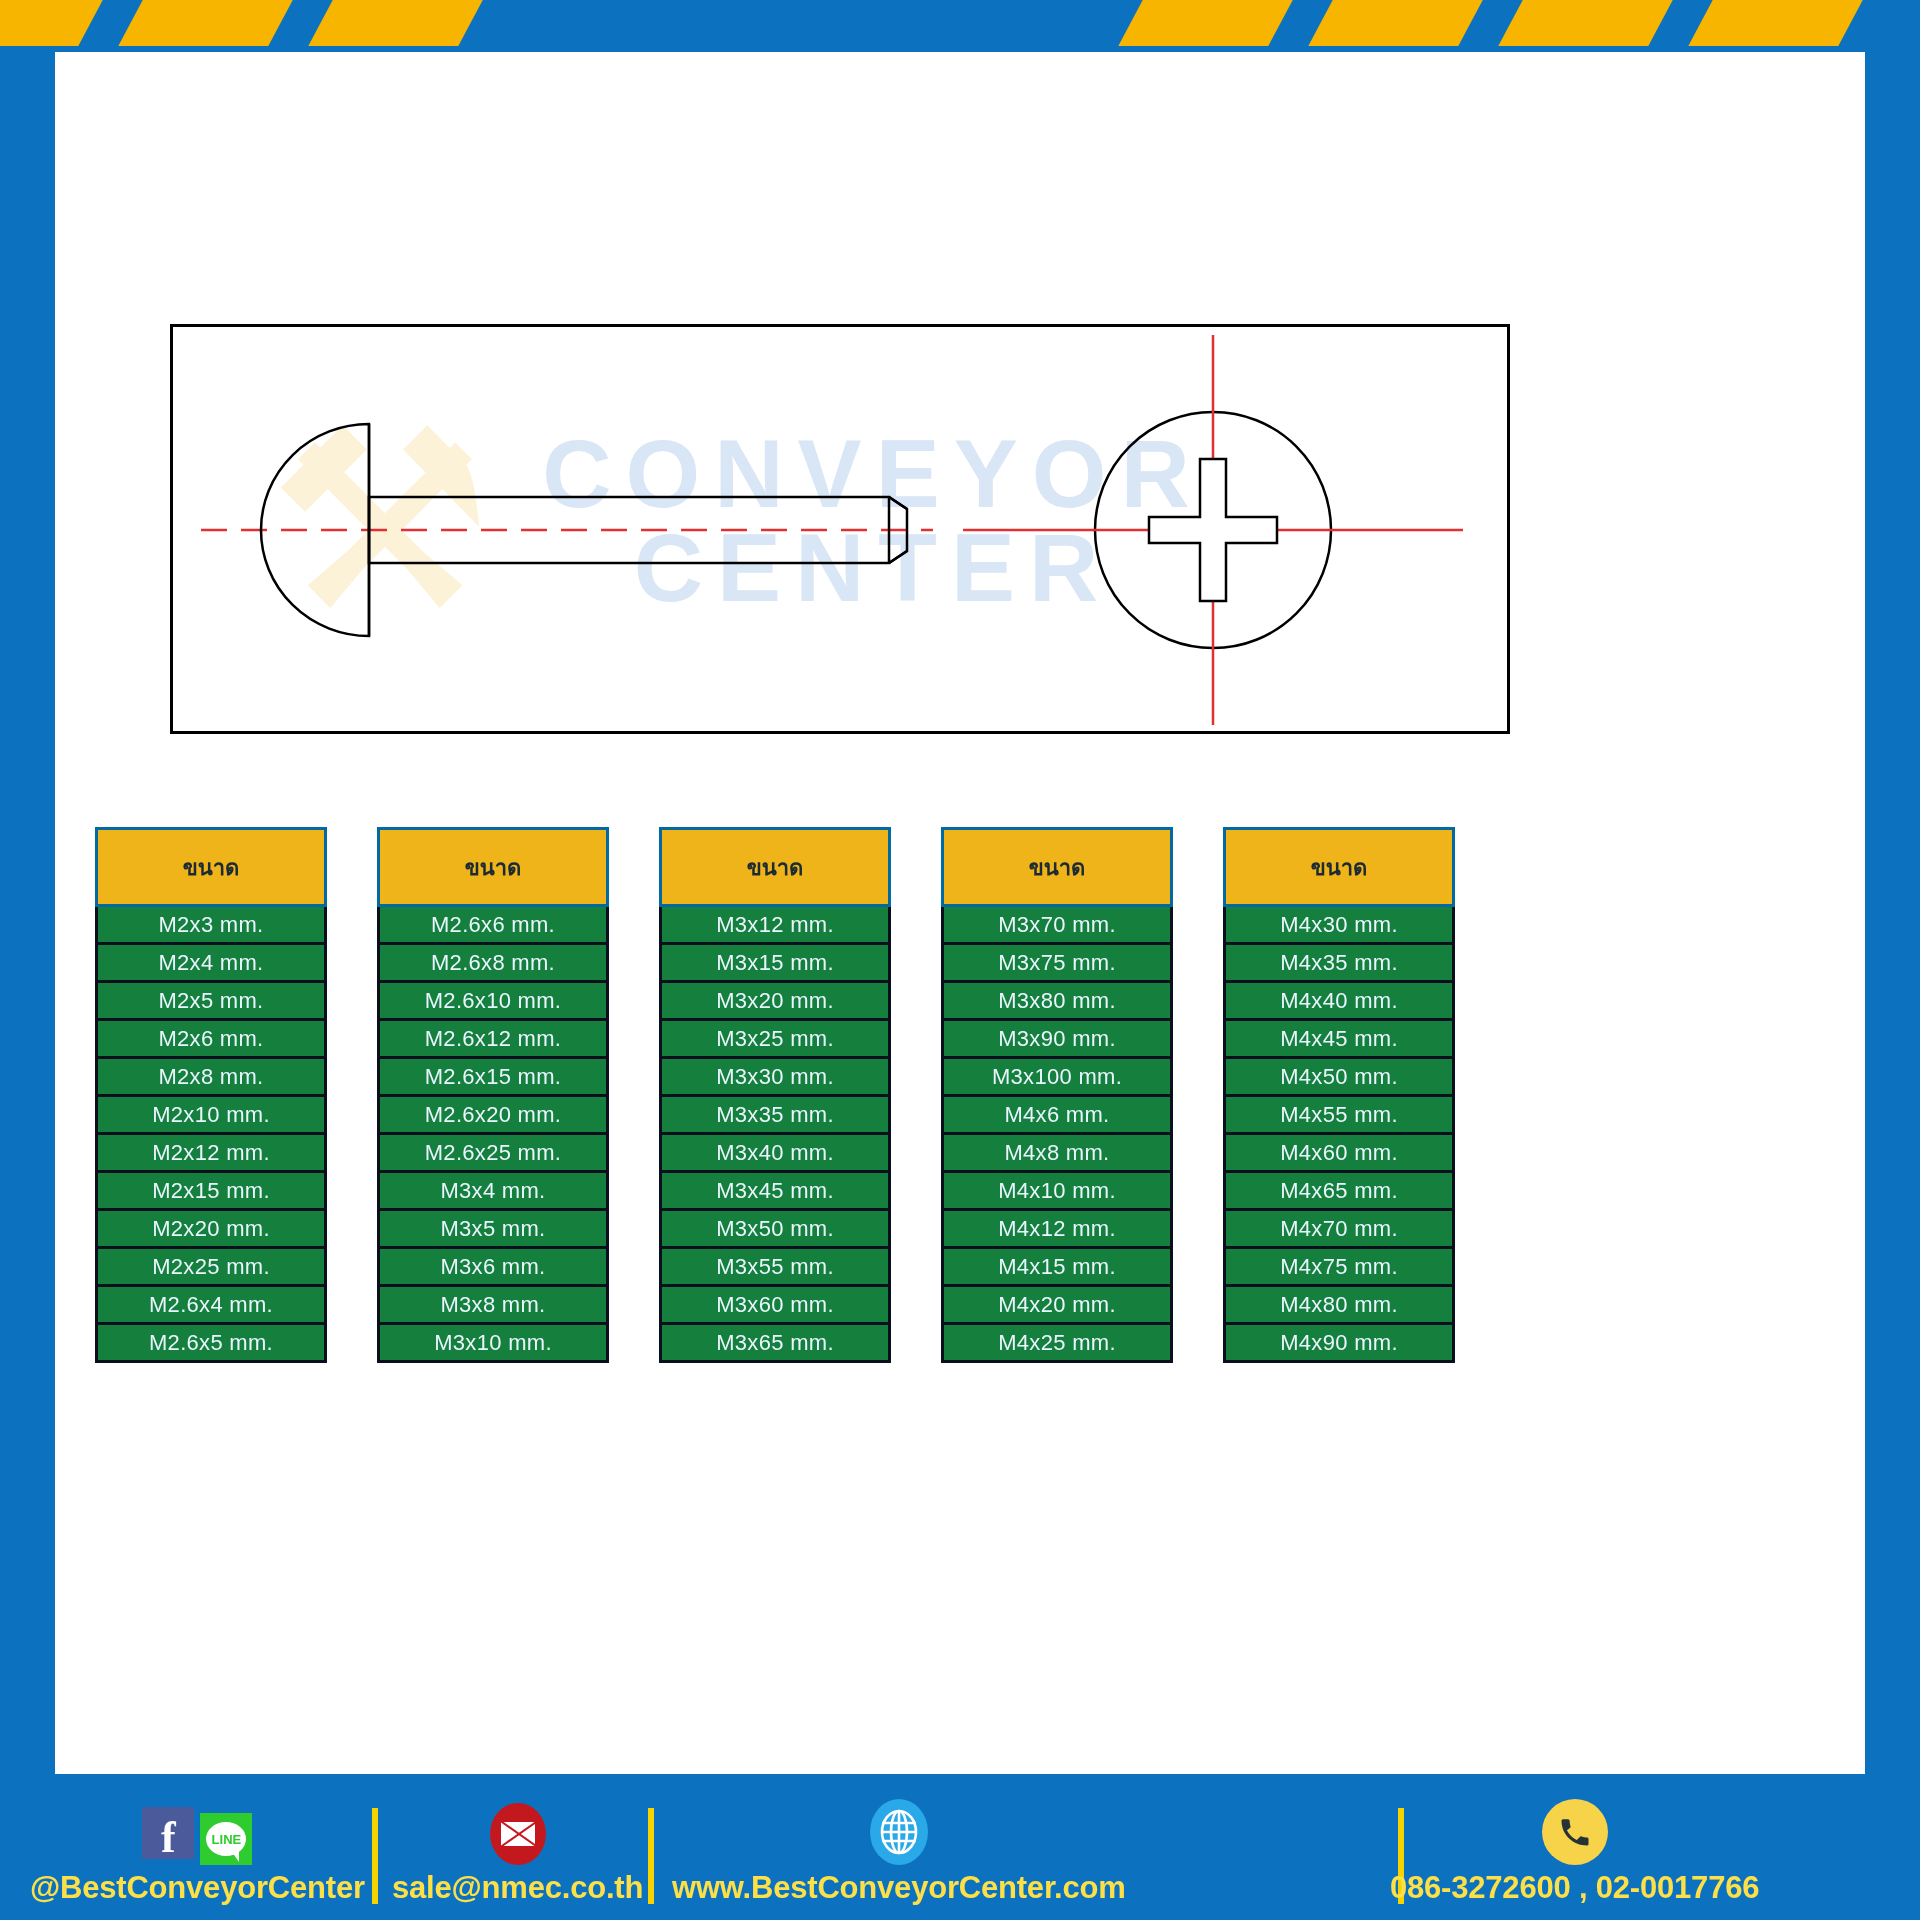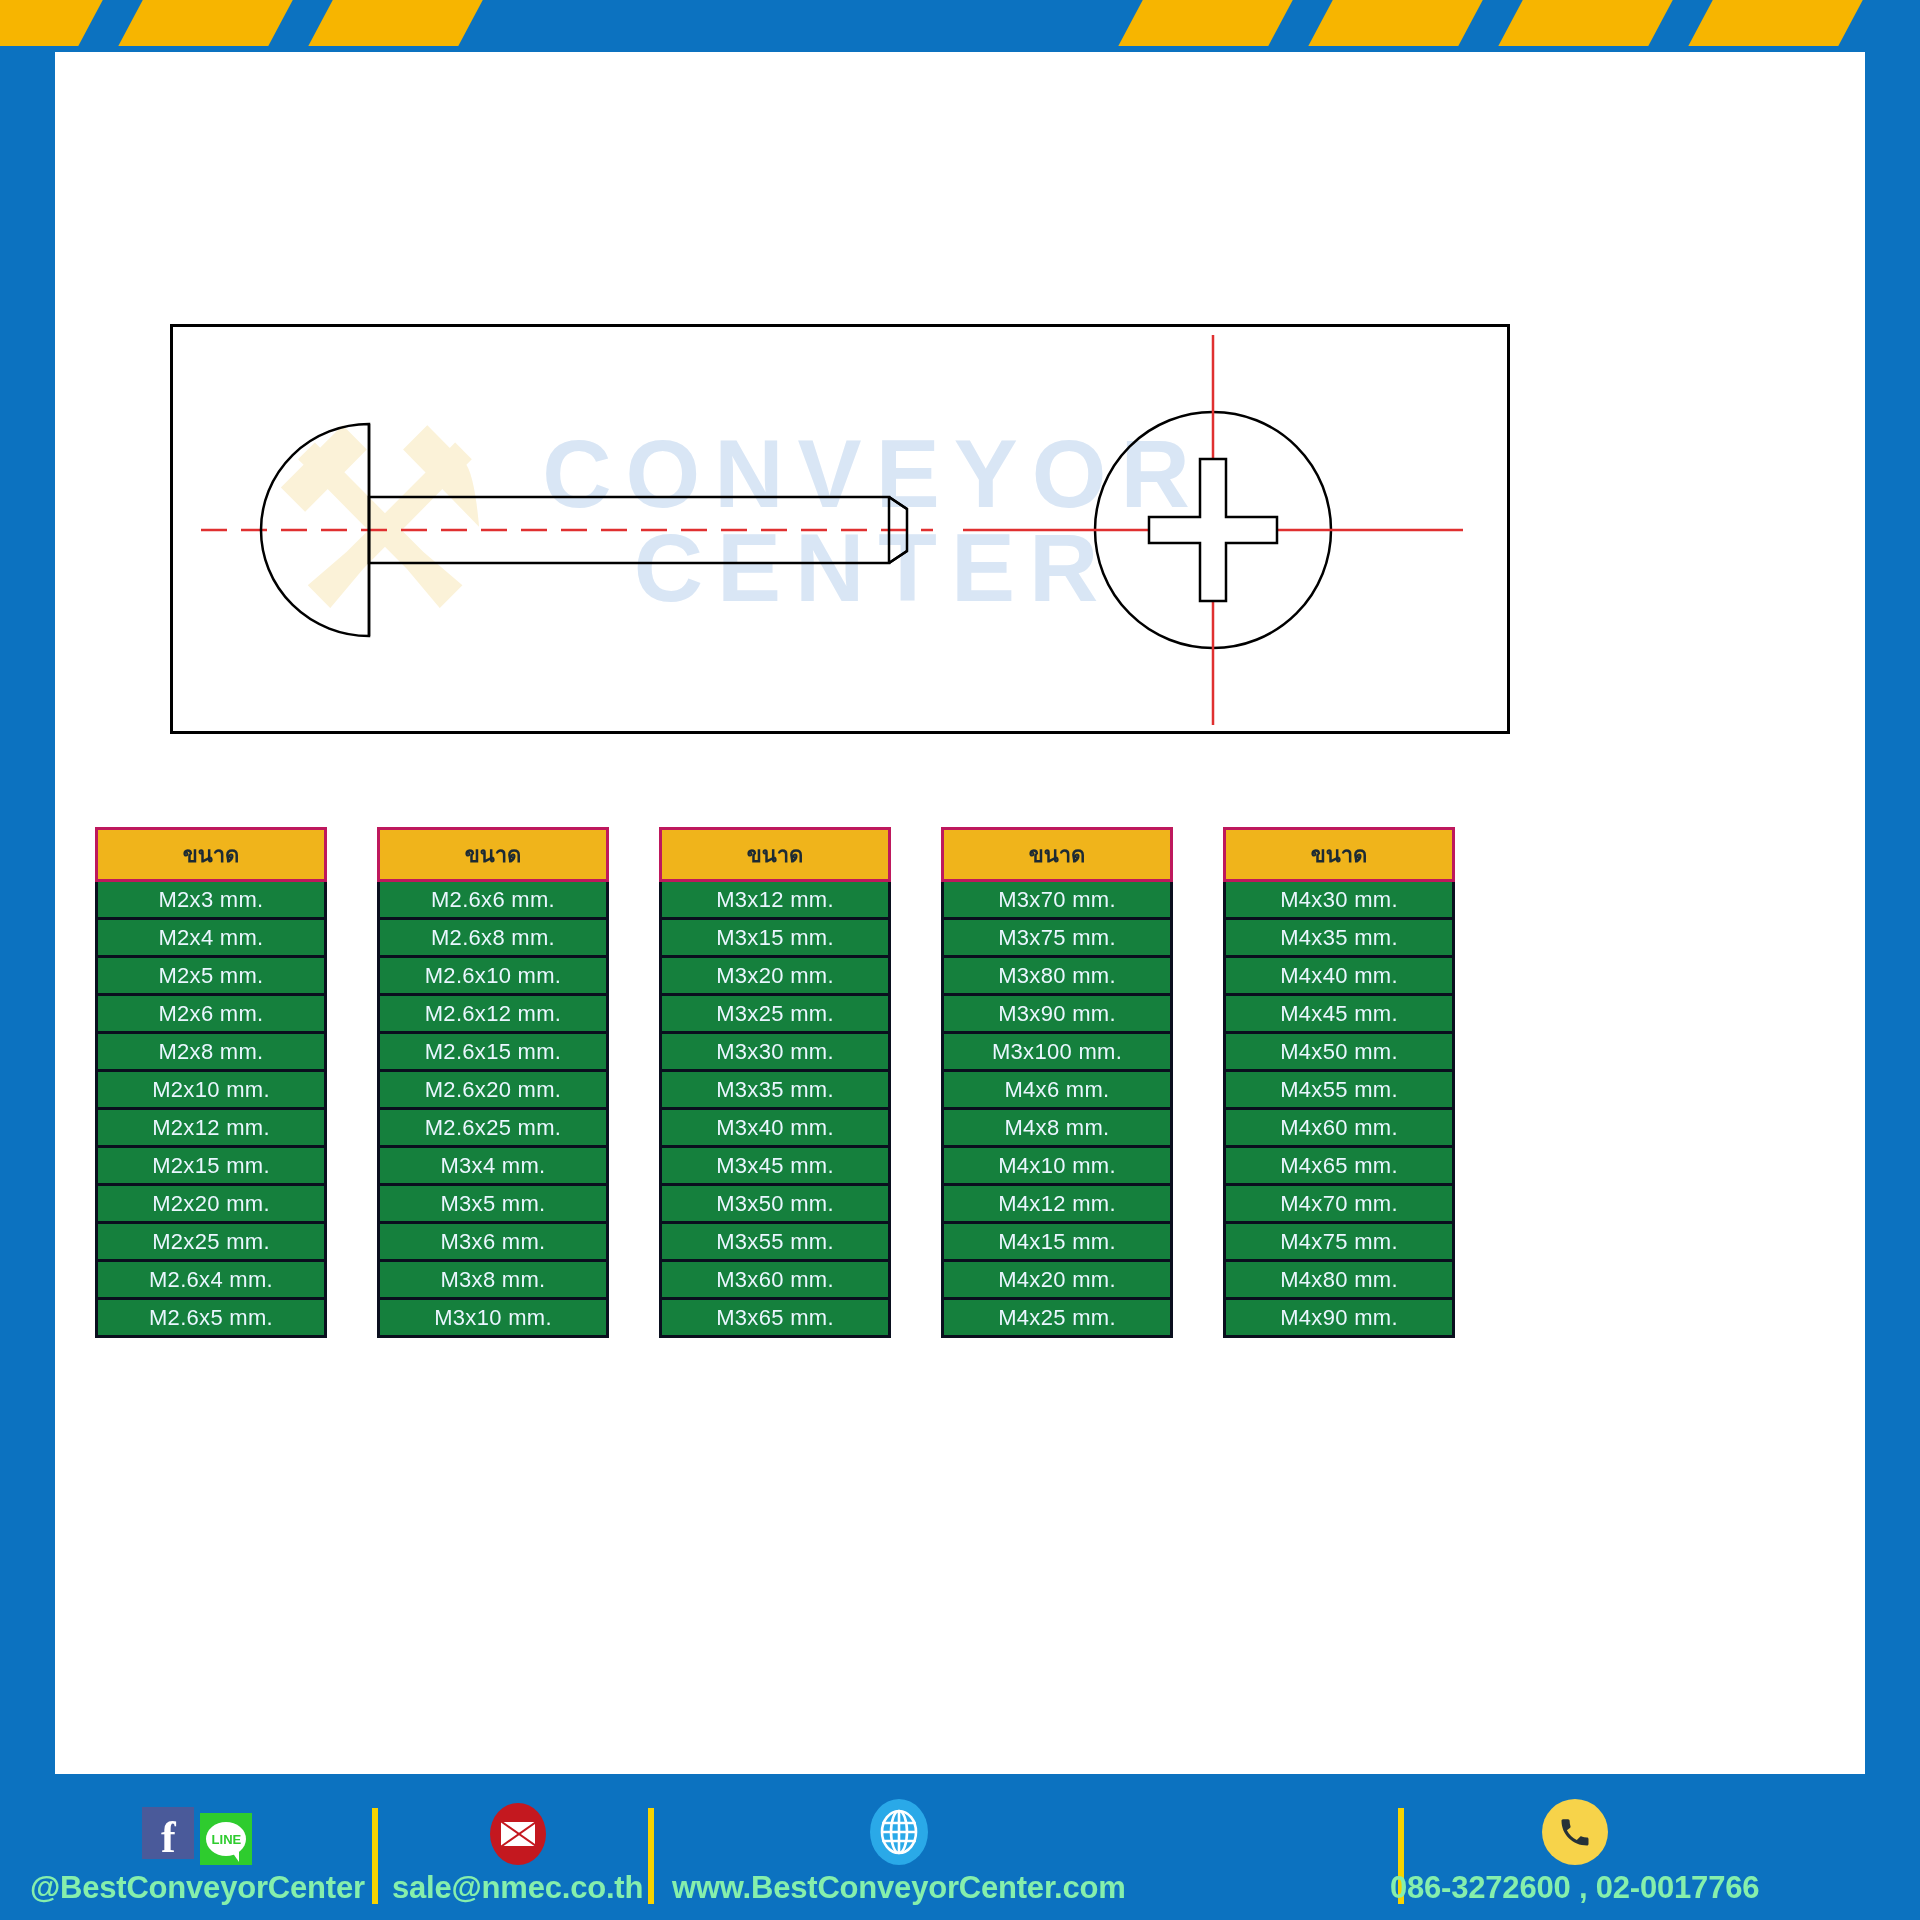--- a/index.html
+++ b/index.html
@@ -104,23 +104,23 @@
   
   #tables {
     position: absolute;
     left: 40px; top: 775px;
     width: 1730px;
     display: flex;
     gap: 50px;
   }
   .tcol { width: 232px; }
   .thead {
-    height: 55px;
+    height: 80px;
     background: #f0b41b;
-    border: 3px solid #be185d;
+    border: 3px solid #0369a1;
     display: flex;
     align-items: center;
     justify-content: center;
     color: #1c2a33;
     font-size: 22px;
     font-weight: bold;
   }
   .tcell {
     height: 38px;
     background: #15803d;
@@ -142,21 +142,21 @@
     background: #0c72c0;
   }
   .fgroup {
     position: absolute;
     bottom: 14px;
     display: flex;
     flex-direction: column;
     align-items: center;
   }
   .fgroup .flabel {
-    color: #86efac;
+    color: #fde047;
     font-size: 31px;
     font-weight: bold;
     white-space: nowrap;
     letter-spacing: -.2px;
   }
   .ficons { display: flex; gap: 6px; margin-bottom: 5px; }
   .vline {
     position: absolute;
     width: 6px; height: 96px;
     background: #f7d300;

